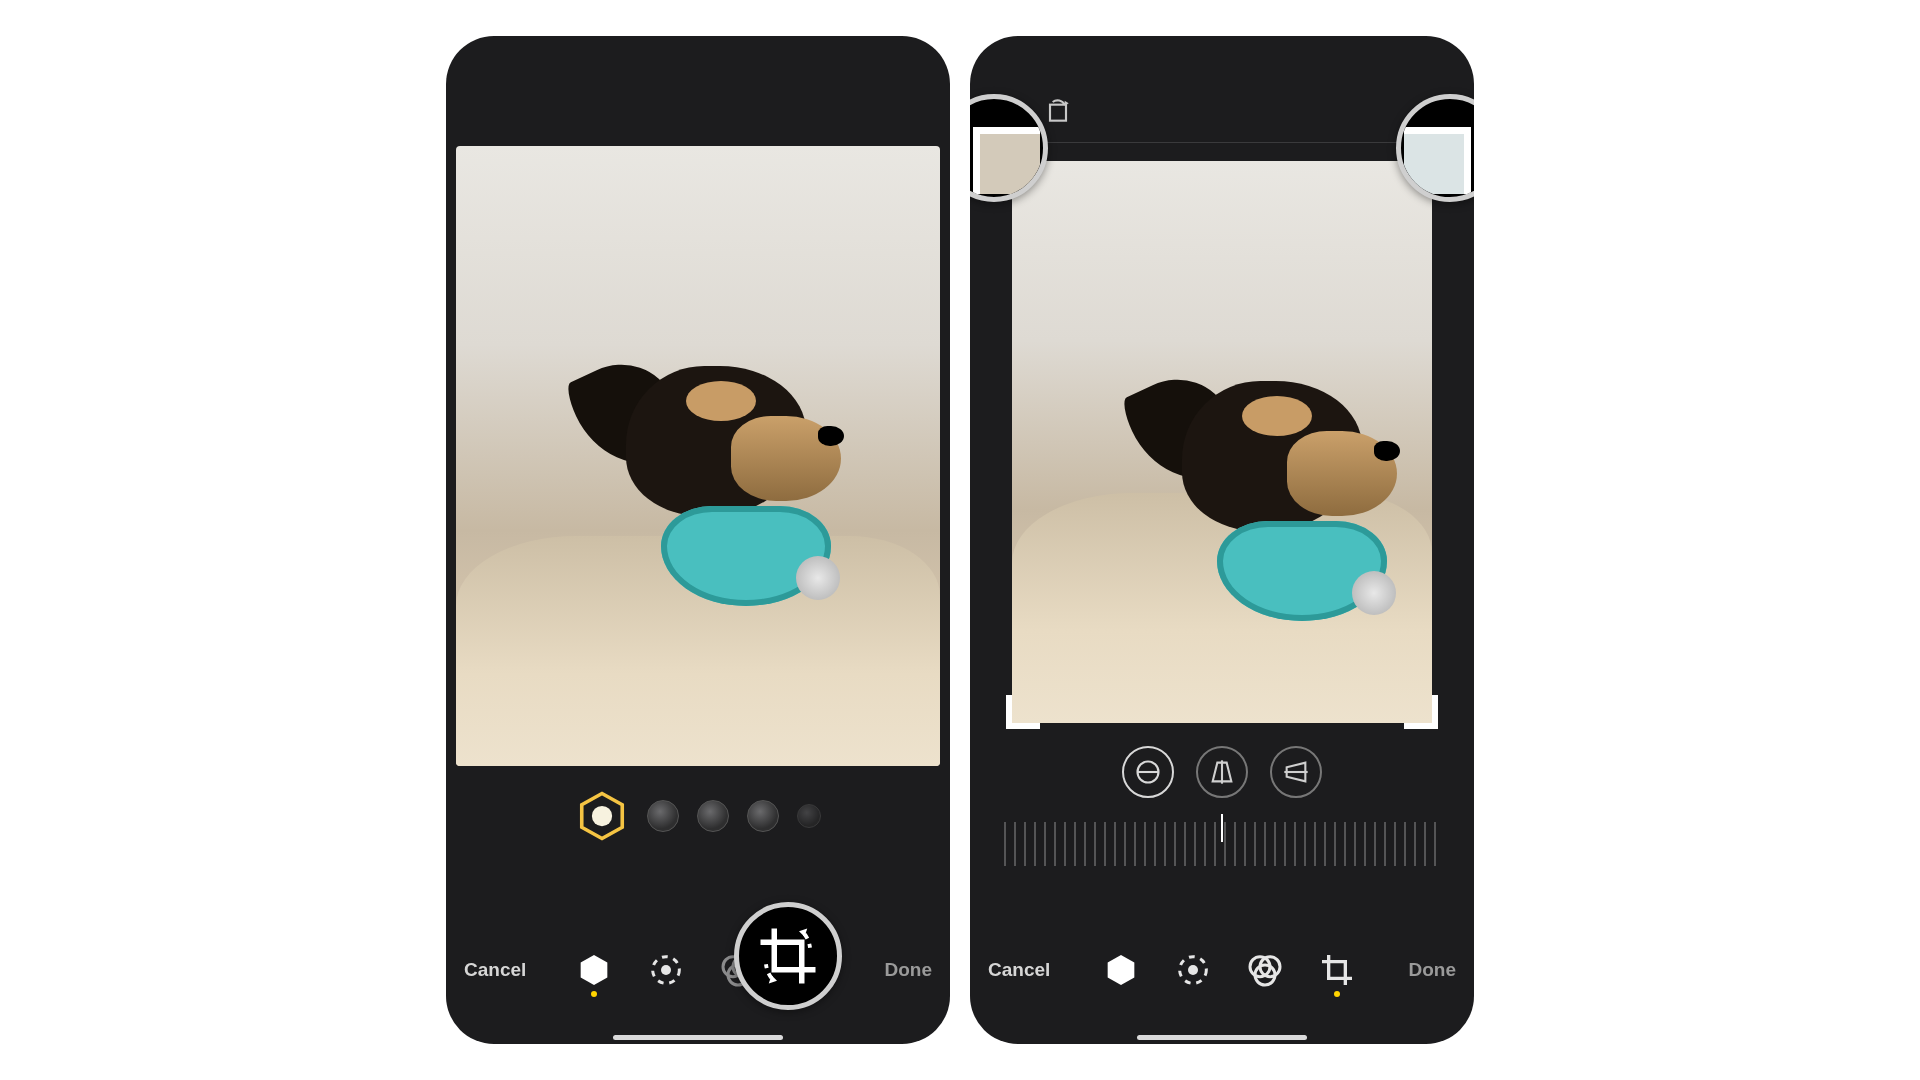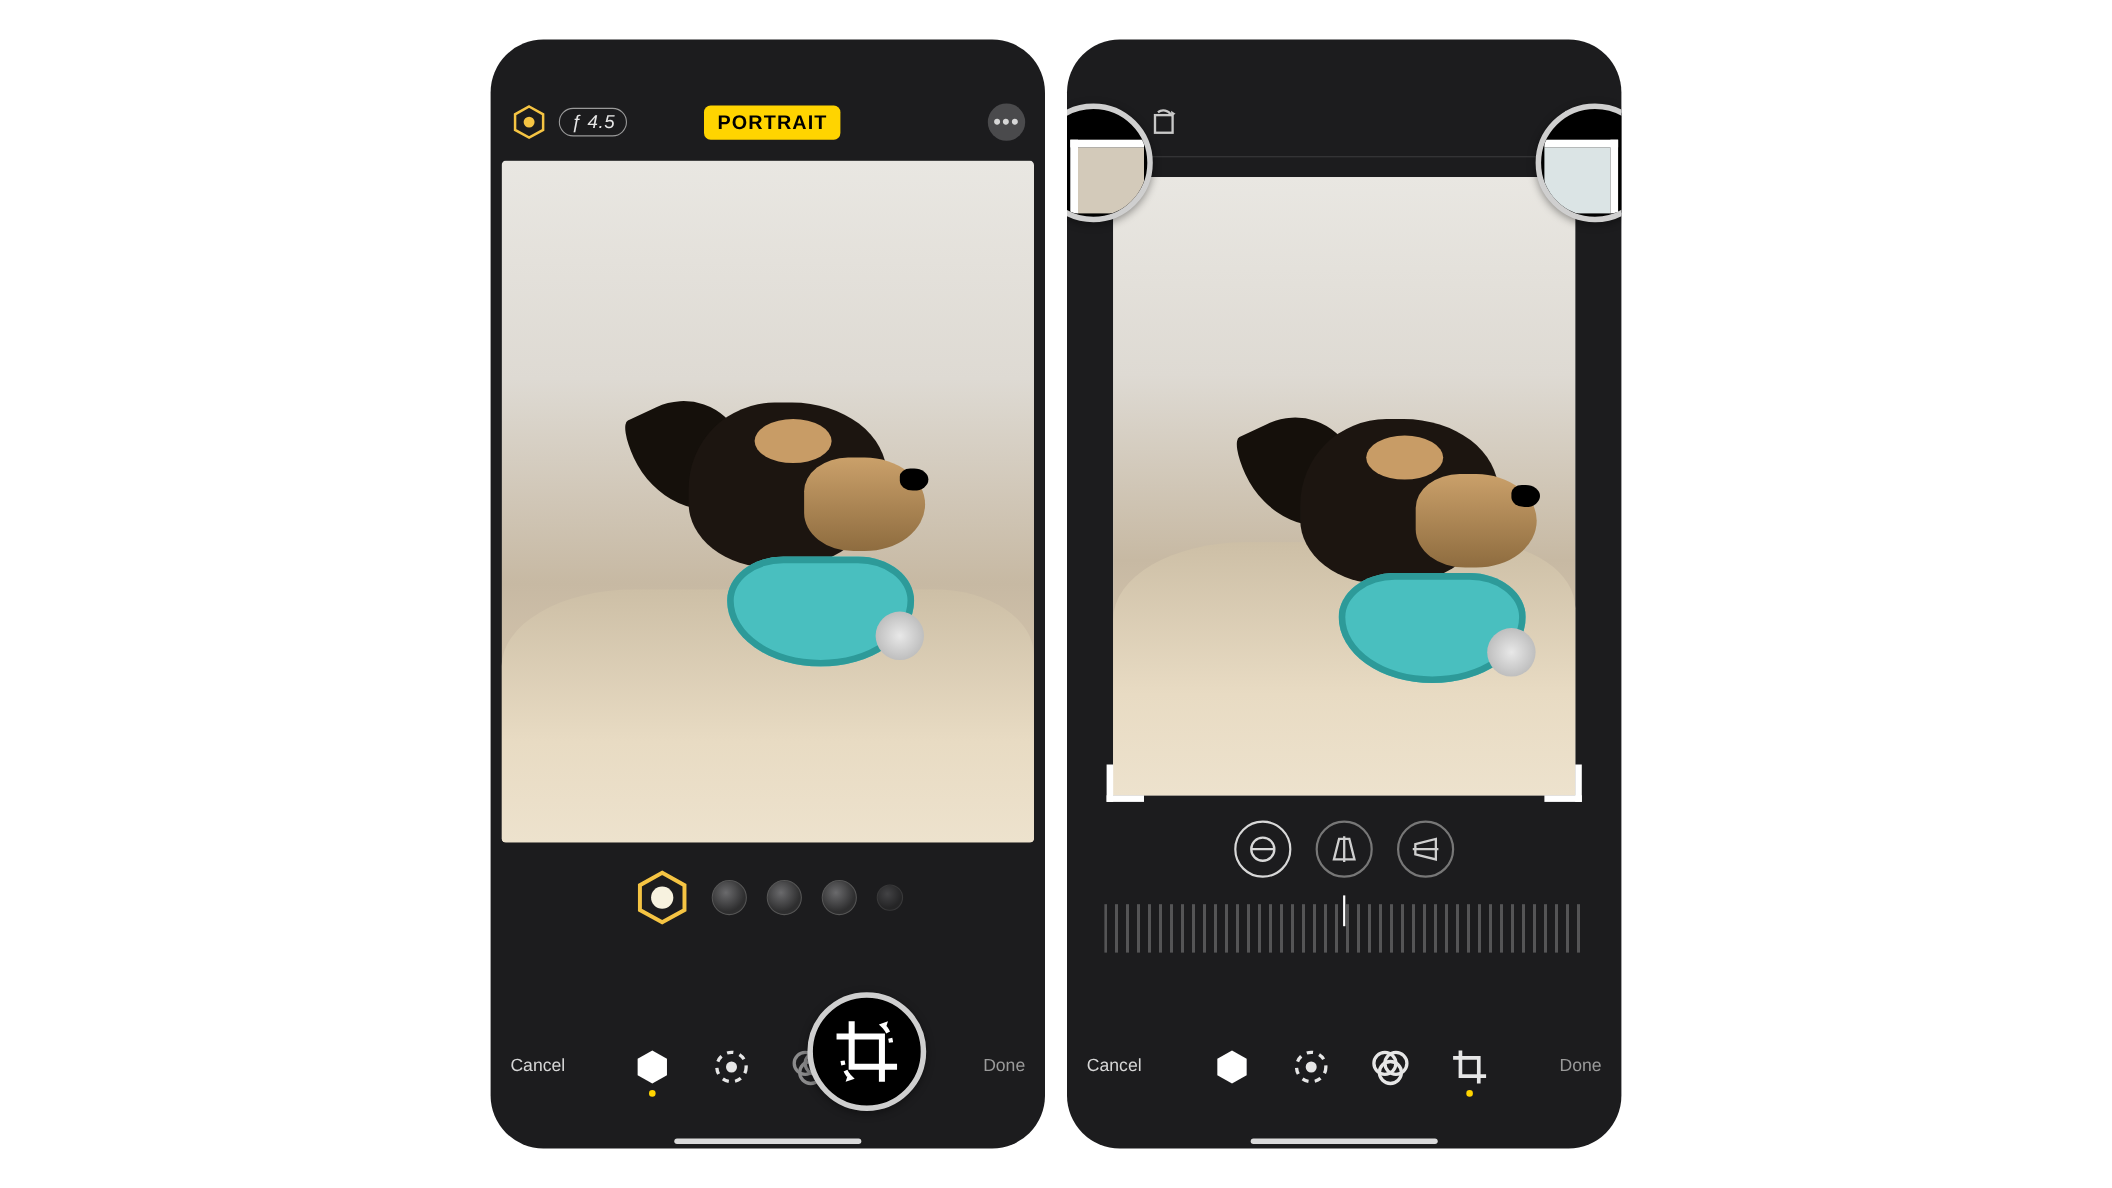--- a/index.html
+++ b/index.html
@@ -175,23 +175,23 @@
   .bottom {
     position: absolute;
     left: 0; right: 0; bottom: 14px;
     height: 120px;
     display: flex;
     align-items: center;
     justify-content: space-between;
     padding: 0 18px;
   }
   .txtbtn {
-    font-size: 16px;
+    font-size: 19px;
     color: #d6d6d6;
-    font-weight: 400;
+    font-weight: 700;
   }
   .toolrow {
     display: flex;
     align-items: center;
     gap: 32px;
   }
   .tool {
     width: 40px; height: 40px;
     display: flex; align-items: center; justify-content: center;
     color: #e6e6e6;
@@ -313,33 +313,20 @@
   .callout.s2a .crn::after  { content:""; position:absolute; top:-7px; left:-7px; width:7px; height:67px; background:#fff; }
   .callout.s2b .crn { bottom:3px; left:3px; background:#dbe4e5; }
   .callout.s2b .crn::before { content:""; position:absolute; top:-7px; right:-7px; width:67px; height:7px; background:#fff; }
   .callout.s2b .crn::after  { content:""; position:absolute; top:-7px; right:-7px; width:7px; height:67px; background:#fff; }
 </style>
 </head>
 <body>
 
 <div class="phone">
 
-  <div class="topbar">
-    <span class="hex-icon">
-      <svg viewBox="0 0 24 24">
-          <polygon points="12,2 21,7 21,17 12,22 3,17 3,7" fill="none" stroke="#f5c443" stroke-width="1.6"></polygon>
-          <circle cx="12" cy="12" r="3.5" fill="#f5c443"></circle>
-        </svg>
-    </span>
-    <span class="aperture-badge">ƒ 4.5</span>
-    <span class="mode-badge">PORTRAIT</span>
-    <span class="more-btn">
-      <span>•••</span>
-    </span>
-  </div>
 
   <div class="photo">
     <div class="photo-img">
       <div class="blanket"></div>
       <div class="dog">
         <div class="ear"></div>
         <div class="head"></div>
         <div class="brow"></div>
         <div class="muzzle"></div>
         <div class="nose"></div>

